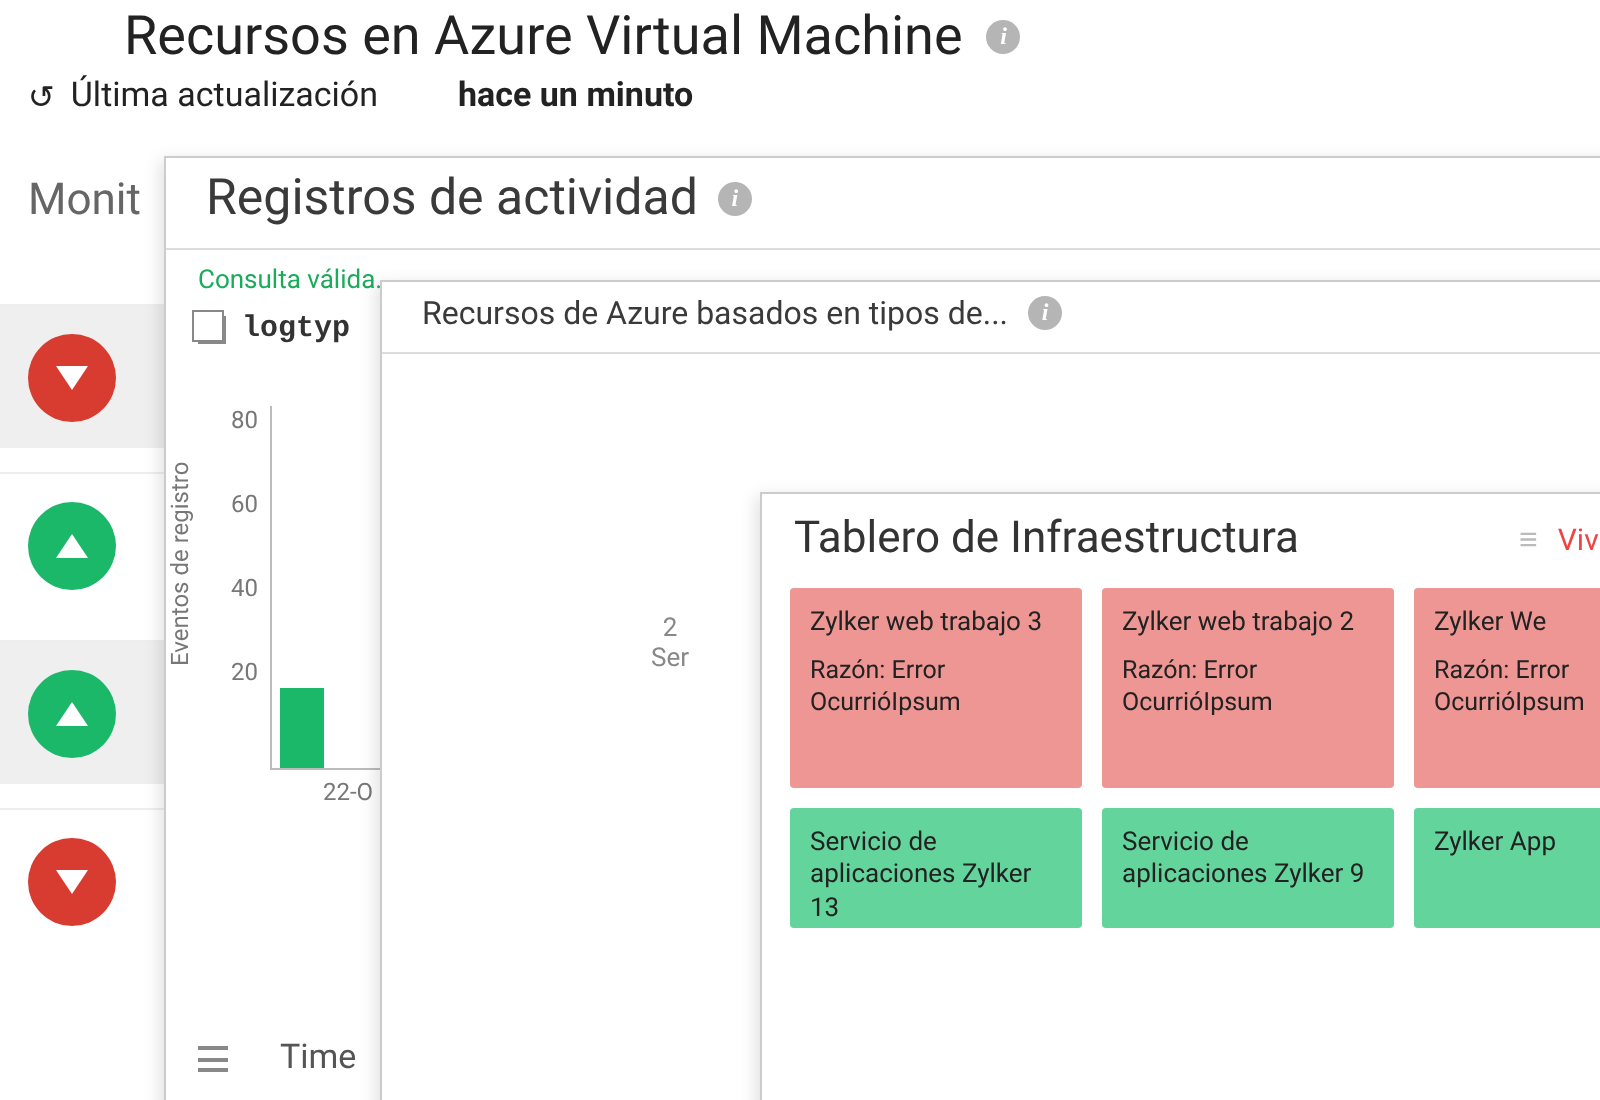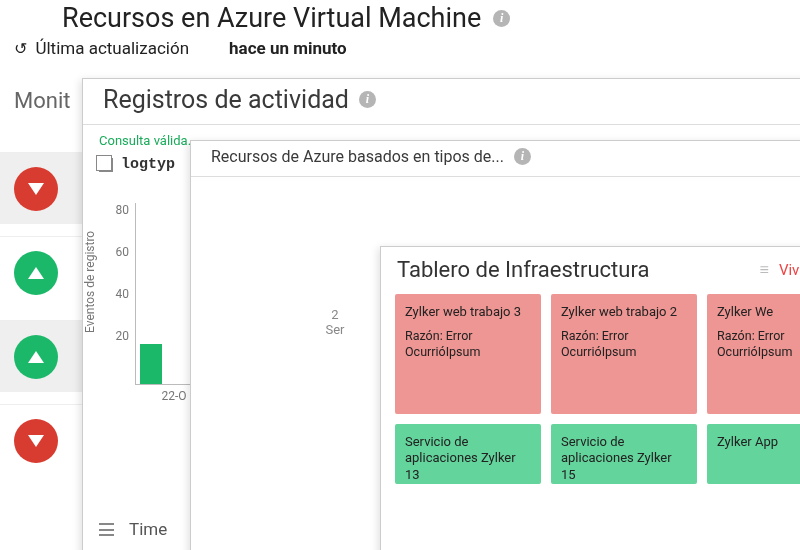--- a/index.html
+++ b/index.html
@@ -195,21 +195,21 @@
   }
   .donut-center {
     position: absolute; top: 62px; left: 0; width: 100%;
     text-align: center; font-size: 13px; color: #888;
     z-index: 2;
   }
 
   .bottom-icons {
     position: absolute;
     bottom: 18px; left: 16px;
-    display: flex; align-items: center; gap: 15px;
+    display: flex; align-items: center; gap: 26px;
     font-size: 17px; color: #555;
   }
   .list-icon {
     width: 15px; height: 13px;
     border-top: 2px solid #888;
     border-bottom: 2px solid #888;
     position: relative;
   }
   .list-icon::before {
     content: ""; position: absolute; top: 4px; left: 0;
@@ -251,21 +251,21 @@
     padding: 0 14px;
     display: grid;
     grid-template-columns: 146px 146px 120px;
     gap: 10px;
   }
   .card {
     border-radius: 2px;
     padding: 10px 10px;
     font-size: 13px;
     line-height: 1.25;
-    height: 120px;
+    height: 100px;
     overflow: hidden;
   }
   .card.error { background: #ee9693; }
   .card.ok    { background: #63d49b; }
   .card .title { font-weight: 400; color: #222; margin-bottom: 8px; }
   .card .reason { color: #222; font-size: 12.5px; }
 
   .cards.row2 { margin-top: 10px; }
   .cards.row2 .card { height: 60px; }
 </style>
@@ -375,19 +375,19 @@
     <div class="card error">
       <div class="title">Zylker We</div>
       <div class="reason">Razón: Error OcurrióIpsum</div>
     </div>
   </div>
   <div class="cards row2">
     <div class="card ok">
       <div class="title">Servicio de aplicaciones Zylker 13</div>
     </div>
     <div class="card ok">
-      <div class="title">Servicio de aplicaciones Zylker 15</div>
+      <div class="title">Servicio de aplicaciones Zylker 9</div>
     </div>
     <div class="card ok">
       <div class="title">Zylker App</div>
     </div>
   </div>
 </div>
 
 </body></html>

